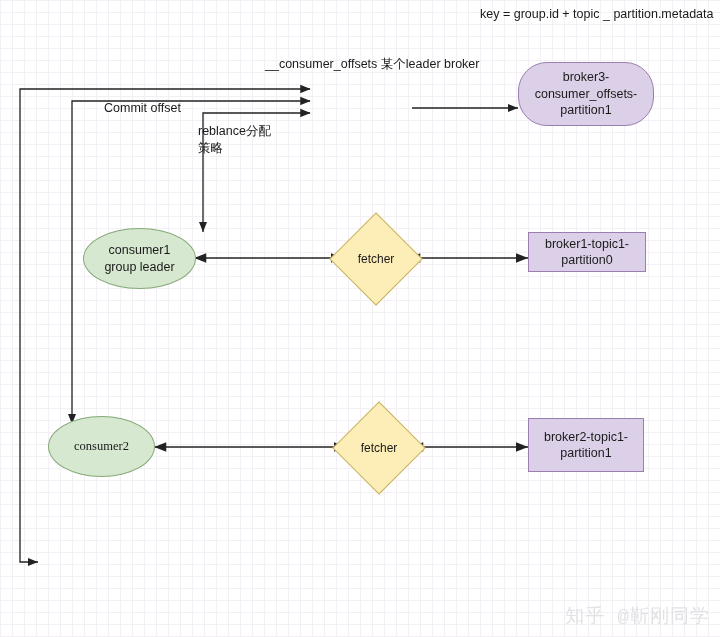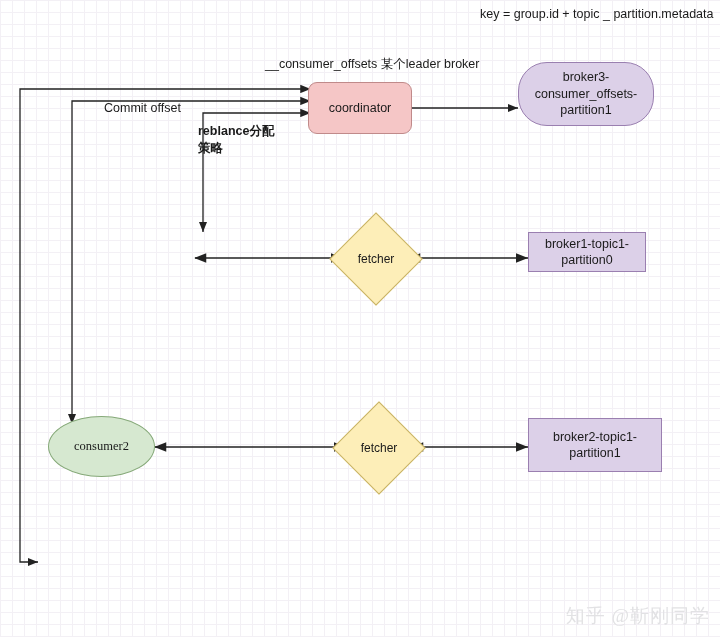--- a/index.html
+++ b/index.html
@@ -85,32 +85,32 @@
   }
   .edge-label {
     position: absolute;
     font-size: 12.5px;
     color: #1a1a1a;
     white-space: pre;
     z-index: 3;
     line-height: 1.35;
   }
   .edge-label.bold {
-    font-weight: bold;
+    font-weight: normal;
   }
   .watermark {
     position: absolute;
     right: 10px;
     bottom: 8px;
     font-size: 19px;
     color: #e2e2e4;
     letter-spacing: 1px;
     z-index: 4;
     white-space: pre;
-    font-family: Liberation Serif, serif;
+    font-family: Liberation Mono, monospace;
   }
 </style>
 </head>
 <body>
 
 <div id="canvas">
 
   <svg id="edges" viewBox="0 0 720 637">
     <defs>
       <marker id="arrow" markerWidth="9" markerHeight="9" refX="8" refY="3.2" orient="auto" markerUnits="strokeWidth">
@@ -156,51 +156,52 @@
 
   <div class="edge-label" style="left:480px; top:6px;">key = group.id + topic _ partition.metadata</div>
 
   <div class="edge-label" style="left:265px; top:56px;">__consumer_offsets 某个leader broker</div>
 
   <div class="edge-label" style="left:104px; top:100px;">Commit offset</div>
 
   <div class="edge-label bold" style="left:198px; top:123px;">reblance分配
 策略</div>
 
-  <div class="node node-rounded" style="left:308px; top:82px; width:104px; height:52px;">
-    <span>coordinator</span>
-  </div>
 
   <div class="node node-box" style="left:518px; top:62px; width:136px; height:64px;border-radius:29px;">
     <span style="white-space:pre-line;">broker3-
 consumer_offsets-
 partition1</span>
   </div>
 
+  <div class="node node-ellipse" style="left:83px; top:228px; width:113px; height:61px;">
+    <span style="white-space:pre-line;">consumer1
+group leader</span>
+  </div>
 
   <div class="diamond-wrap" style="left:343px; top:226px; width:66px; height:66px;">
     <div class="diamond-shape"></div>
     <div class="diamond-label">fetcher</div>
   </div>
 
   <div class="node node-box" style="left:528px; top:232px; width:118px; height:40px;">
     <span style="white-space:pre-line;">broker1-topic1-
 partition0</span>
   </div>
 
   <div class="node node-ellipse" style="left:48px; top:416px; width:107px; height:61px;font-family:Liberation Serif, serif;">
     <span>consumer2</span>
   </div>
 
   <div class="diamond-wrap" style="left:346px; top:415px; width:66px; height:66px;">
     <div class="diamond-shape"></div>
     <div class="diamond-label">fetcher</div>
   </div>
 
-  <div class="node node-box" style="left:528px; top:418px; width:134px; height:54px;">
+  <div class="node node-box" style="left:528px; top:418px; width:116px; height:54px;">
     <span style="white-space:pre-line;">broker2-topic1-
 partition1</span>
   </div>
 
 
   <div class="watermark">知乎 @靳刚同学</div>
 
 </div>
 
 </body></html>

